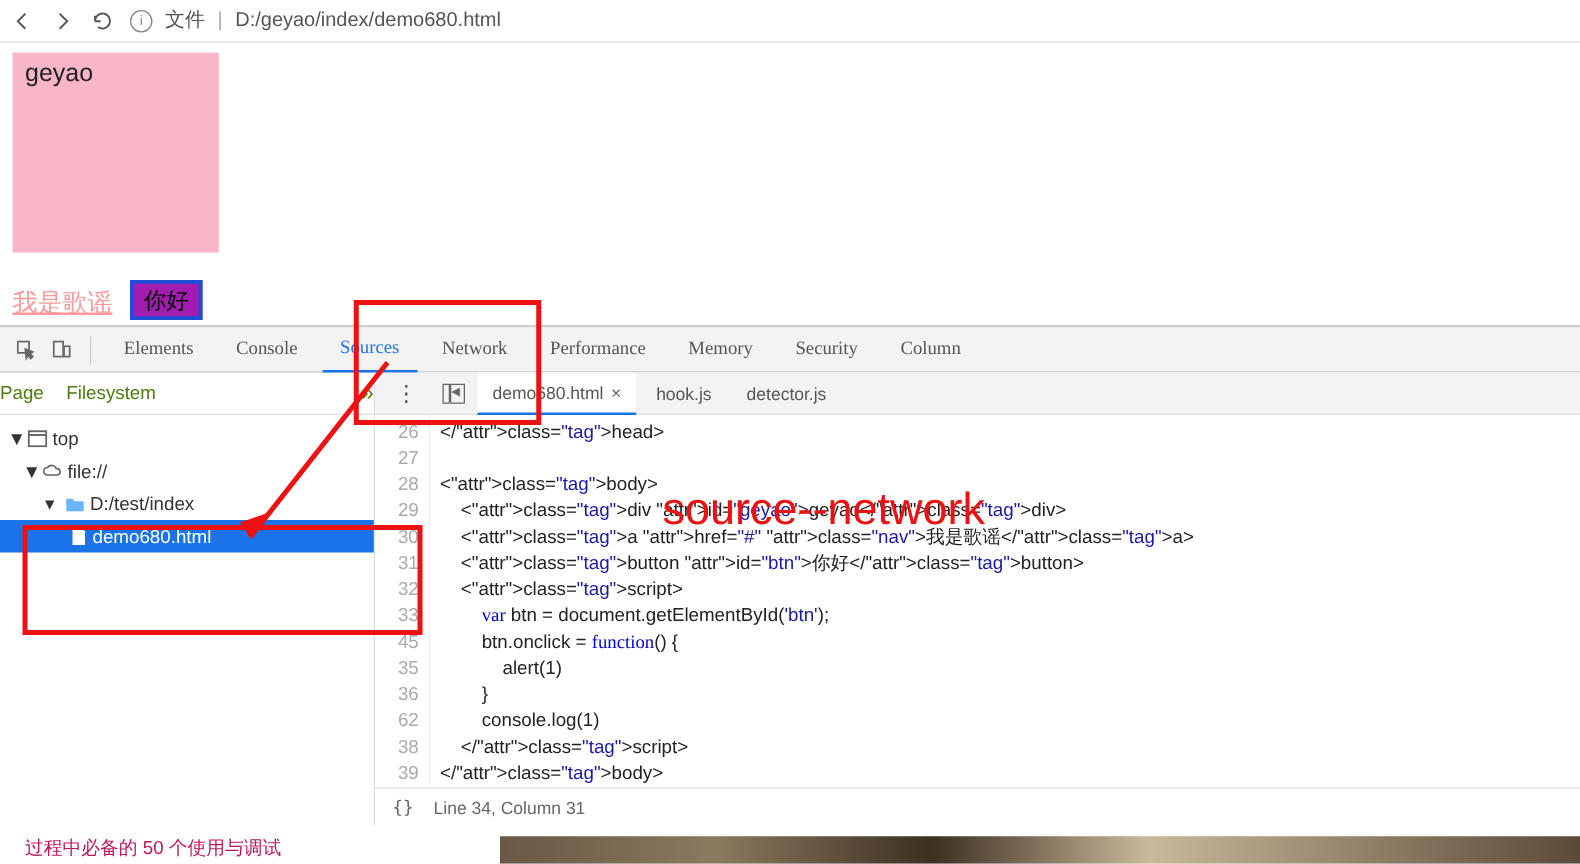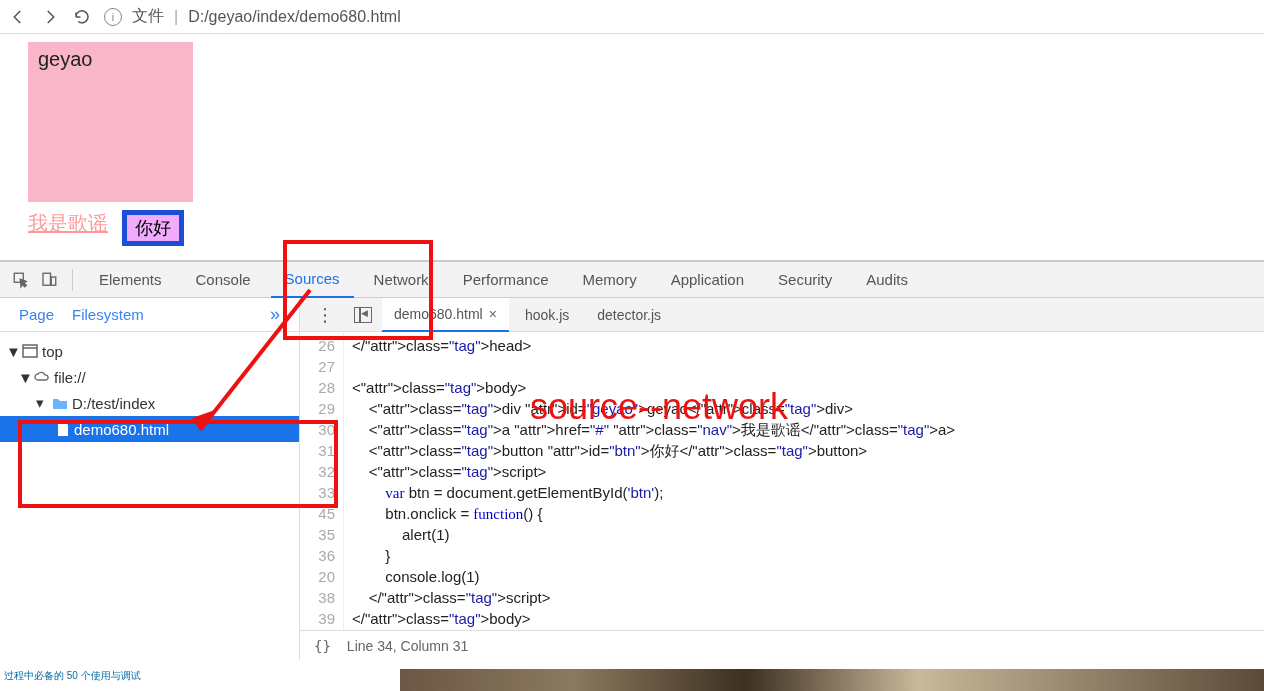--- a/index.html
+++ b/index.html
@@ -4,37 +4,37 @@
 <style>
 * { margin: 0; padding: 0; box-sizing: border-box; font-family: "Segoe UI", Arial, sans-serif; }
 body { width: 1264px; height: 691px; background: #fff; position: relative; overflow: hidden; }
 
 .addr-bar { display: flex; align-items: center; height: 34px; padding: 0 8px; gap: 12px; border-bottom: 1px solid #ddd; }
 .addr-bar .nav-icon { width: 20px; height: 20px; display: flex; align-items: center; justify-content: center; color: #555; cursor: pointer; }
 .addr-bar .url-box { flex: 1; display: flex; align-items: center; gap: 10px; font-size: 16px; color: #555; }
 .addr-bar .url-box .info { width: 18px; height: 18px; border: 1.5px solid #888; border-radius: 50%; display: flex; align-items: center; justify-content: center; font-size: 11px; color: #888; }
 .addr-bar .divider { color: #aaa; }
 
-.page-content { padding: 8px 28px; height: 226px; }
+.page-content { padding: 8px 10px; height: 226px; }
 .pink-box { width: 165px; height: 160px; background: #f8b6c8; padding: 6px 10px; font-size: 20px; color: #222; }
-.page-links { margin-top: 8px; display: flex; align-items: flex-start; gap: 14px; }
+.page-links { margin-top: 22px; display: flex; align-items: flex-end; gap: 14px; }
 .page-links a { color: #f99; text-decoration: underline; font-size: 20px; }
-.page-links button { font-size: 18px; padding: 1px 8px; background: #f0abfc; border: 5px solid #1d4ed8; }
+.page-links button { font-size: 18px; padding: 1px 8px; background: #a21caf; border: 3px solid #1d4ed8; }
 
 .devtools { border-top: 2px solid #ccc; height: 400px; display: flex; flex-direction: column; }
 .dt-tabs { display: flex; align-items: center; height: 36px; border-bottom: 1px solid #ccc; background: #f3f3f3; padding: 0 10px; gap: 6px; }
 .dt-tabs .tool-icon { width: 22px; height: 22px; display: flex; align-items: center; justify-content: center; color: #666; }
 .dt-tabs .vline { width: 1px; height: 22px; background: #ccc; margin: 0 6px; }
-.dt-tabs .tab { padding: 2px 14px; height: 36px; display: flex; align-items: center; font-size: 15px; color: #555; cursor: pointer; }
+.dt-tabs .tab { padding: 2px 14px; height: 36px; display: flex; align-items: center; font-size: 15px; color: #555; cursor: pointer; font-family: Liberation Serif, serif; }
 .dt-tabs .tab.active { color: #1a73e8; border-bottom: 2px solid #1a73e8; }
 
 .dt-body { flex: 1; display: flex; overflow: hidden; }
 
 .left-pane { width: 300px; border-right: 1px solid #ddd; display: flex; flex-direction: column; }
-.left-tabs { display: flex; align-items: center; height: 34px; border-bottom: 1px solid #ddd; padding: 0 19px; gap: 18px; font-size: 15px; color: #3b82f6; }
+.left-tabs { display: flex; align-items: center; height: 34px; border-bottom: 1px solid #ddd; padding: 0 0; gap: 18px; font-size: 15px; color: #4d7c0f; }
 .left-tabs .ltab { cursor: pointer; }
 .left-tabs .more { margin-left: auto; font-size: 18px; }
 .file-tree { padding: 6px 0; font-size: 15px; color: #333; }
 .tree-row { display: flex; align-items: center; height: 26px; padding: 0 6px; gap: 4px; cursor: pointer; }
 .tree-row .tri { width: 12px; display: inline-block; }
 .tree-row.sel { background: #1a73e8; color: #fff; }
 .indent1 { padding-left: 18px; }
 .indent2 { padding-left: 36px; }
 .indent3 { padding-left: 56px; }
 
@@ -56,21 +56,21 @@
 .str { color: #1a1aa6; }
 .kw { color: #00c; font-family: Liberation Serif, serif; }
 
 .status-bar { height: 30px; border-top: 1px solid #ddd; display: flex; align-items: center; padding: 0 14px; gap: 16px; font-size: 14px; color: #666; }
 .status-bar .braces { font-family: Consolas, monospace; }
 
 .annot-box { position: absolute; border: 4px solid #e11; pointer-events: none; }
 .annot-text { position: absolute; color: #e11; font-size: 36px; font-weight: 500; pointer-events: none; }
 .arrow { position: absolute; pointer-events: none; }
 
-.footer-strip { position: absolute; left: 0; bottom: 0; height: 22px; font-size: 10px; color: #0369a1; padding: 0 4px; white-space: nowrap; overflow: hidden; }
+.footer-strip { position: absolute; left: 16px; bottom: 0; height: 22px; font-size: 15px; color: #be185d; padding: 0 4px; white-space: nowrap; overflow: hidden; }
 .footer-thumbs { position: absolute; bottom: 0; left: 400px; right: 0; height: 22px; background: linear-gradient(90deg,#6b5745,#8a7a5e 20%,#3d2f22 40%,#c9b99a 60%,#5a4a38); }
 </style>
 </head>
 <body>
 
 <div class="addr-bar">
   <span class="nav-icon">
       <svg width="18" height="18" viewBox="0 0 24 24" fill="none" stroke="#555" stroke-width="2">
         <path d="M15 4l-8 8 8 8"></path>
       </svg>
@@ -115,23 +115,22 @@
           <rect x="15" y="8" width="6" height="11"></rect>
         </svg>
       </span>
     <span class="vline"></span>
     <div class="tab">Elements</div>
     <div class="tab">Console</div>
     <div class="tab active">Sources</div>
     <div class="tab">Network</div>
     <div class="tab">Performance</div>
     <div class="tab">Memory</div>
-    <div class="tab">Application</div>
     <div class="tab">Security</div>
-    <div class="tab">Audits</div>
+    <div class="tab">Column</div>
   </div>
 
   <div class="dt-body">
     <div class="left-pane">
       <div class="left-tabs">
         <span class="ltab">Page</span>
         <span class="ltab">Filesystem</span>
         <span class="more">»</span>
       </div>
       <div class="file-tree">
@@ -187,21 +186,21 @@
             <div>27</div>
             <div>28</div>
             <div>29</div>
             <div>30</div>
             <div>31</div>
             <div>32</div>
             <div>33</div>
             <div>45</div>
             <div>35</div>
             <div>36</div>
-            <div>20</div>
+            <div>62</div>
             <div>38</div>
             <div>39</div>
           </div>
         <div class="code-lines" id="codelines"><div>&lt;/<span <span="" class="&lt;span">"attr"</span>&gt;class=<span class="str">"tag"</span>&gt;head&gt;</div><div></div><div>&lt;<span <span="" class="&lt;span">"attr"</span>&gt;class=<span class="str">"tag"</span>&gt;body&gt;</div><div>    &lt;<span <span="" class="&lt;span">"attr"</span>&gt;class=<span class="str">"tag"</span>&gt;div <span class="&lt;span">"attr"</span>&gt;id=<span class="str">"geyao"</span>&gt;geyao&lt;/<span <span="" class="&lt;span">"attr"</span>&gt;class=<span class="str">"tag"</span>&gt;div&gt;</div><div>    &lt;<span <span="" class="&lt;span">"attr"</span>&gt;class=<span class="str">"tag"</span>&gt;a <span class="&lt;span">"attr"</span>&gt;href=<span class="str">"#"</span> <span class="&lt;span">"attr"</span>&gt;class=<span class="str">"nav"</span>&gt;我是歌谣&lt;/<span <span="" class="&lt;span">"attr"</span>&gt;class=<span class="str">"tag"</span>&gt;a&gt;</div><div>    &lt;<span <span="" class="&lt;span">"attr"</span>&gt;class=<span class="str">"tag"</span>&gt;button <span class="&lt;span">"attr"</span>&gt;id=<span class="str">"btn"</span>&gt;你好&lt;/<span <span="" class="&lt;span">"attr"</span>&gt;class=<span class="str">"tag"</span>&gt;button&gt;</div><div>    &lt;<span <span="" class="&lt;span">"attr"</span>&gt;class=<span class="str">"tag"</span>&gt;script&gt;</div><div>        <span class="kw">var</span> btn = document.getElementById(<span class="str">'btn'</span>);</div><div>        btn.onclick = <span class="kw">function</span>() {</div><div>            alert(1)</div><div>        }</div><div>        console.log(1)</div><div>    &lt;/<span <span="" class="&lt;span">"attr"</span>&gt;class=<span class="str">"tag"</span>&gt;script&gt;</div><div>&lt;/<span <span="" class="&lt;span">"attr"</span>&gt;class=<span class="str">"tag"</span>&gt;body&gt;</div></div>
       </div>
       <div class="status-bar">
         <span class="braces">{}</span>
         <span>Line 34, Column 31</span>
       </div>
     </div>

